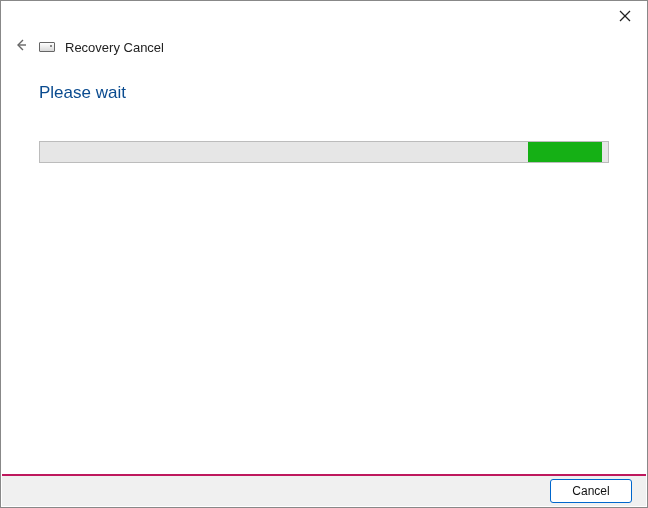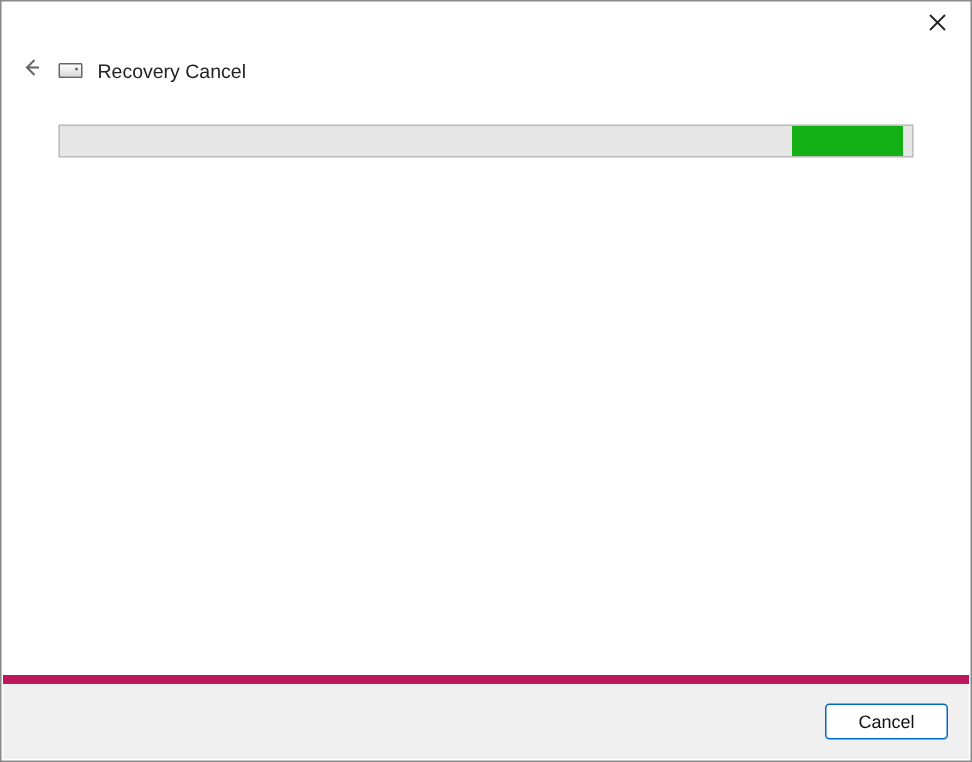--- a/index.html
+++ b/index.html
@@ -94,23 +94,23 @@
       position: absolute;
       top: 0;
       bottom: 0;
       background: #15b015;
     }
     .footer {
       position: absolute;
       left: 1px;
       right: 1px;
       bottom: 1px;
-      height: 56px;
+      height: 32px;
       background: #f0f0f0;
-      border-top: 6px solid #be185d;
+      border-top: 2px solid #be185d;
       display: flex;
       align-items: center;
       justify-content: flex-end;
       padding-right: 14px;
     }
     .cancel-btn {
       min-width: 82px;
       height: 24px;
       background: #ffffff;
       border: 1px solid #0066cc;
@@ -143,20 +143,21 @@
           <path d="M9 2 L4 7 L9 12" fill="none" stroke="#666" stroke-width="1.4"></path>
           <line x1="4" y1="7" x2="12" y2="7" stroke="#666" stroke-width="1.4"></line>
         </svg>
     </span>
   </div>
   <span class="drive-icon"></span>
   <span class="window-title">Recovery Cancel</span>
 </div>
 
 <div class="content">
+  <div class="status-heading">Please wait</div>
   <div class="progress-wrap">
     <div class="progress-chunk" id="progress-chunk" style="left: 86%; width: 13%; background: rgb(21, 176, 21);"></div>
   </div>
 </div>
 
 <div class="footer">
   <button class="cancel-btn">Cancel</button>
 </div>
 
 </body></html>

